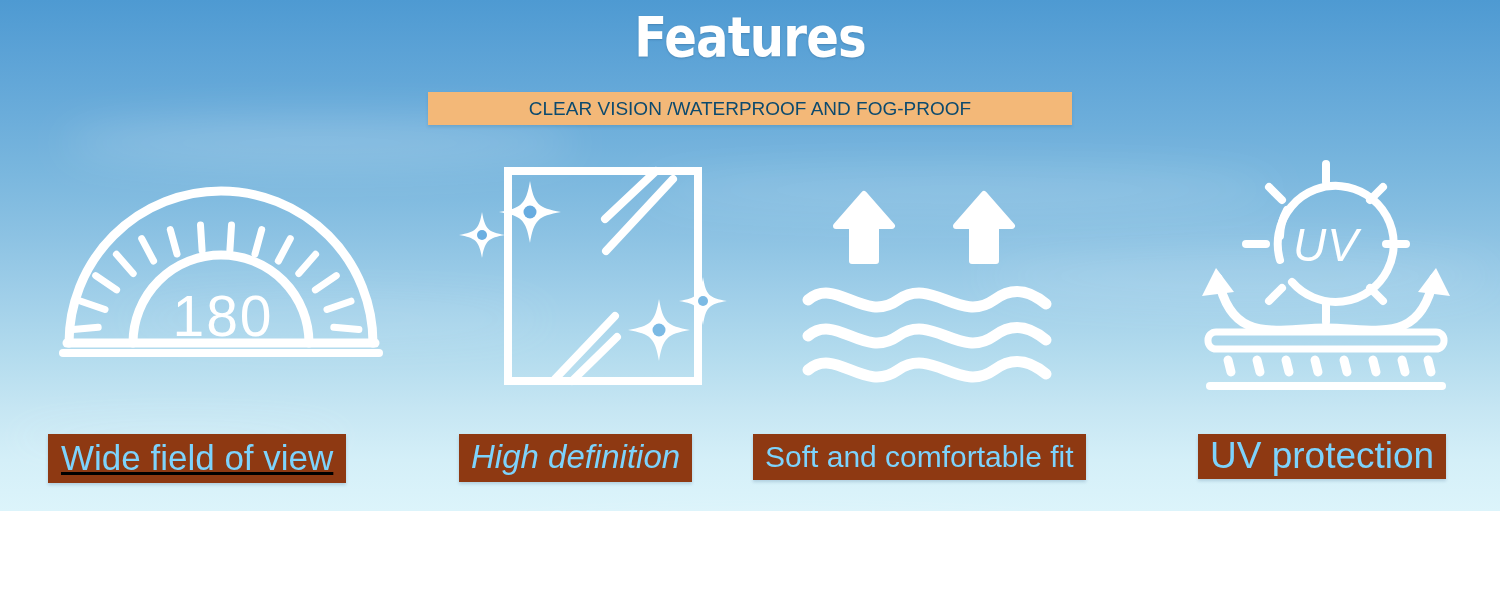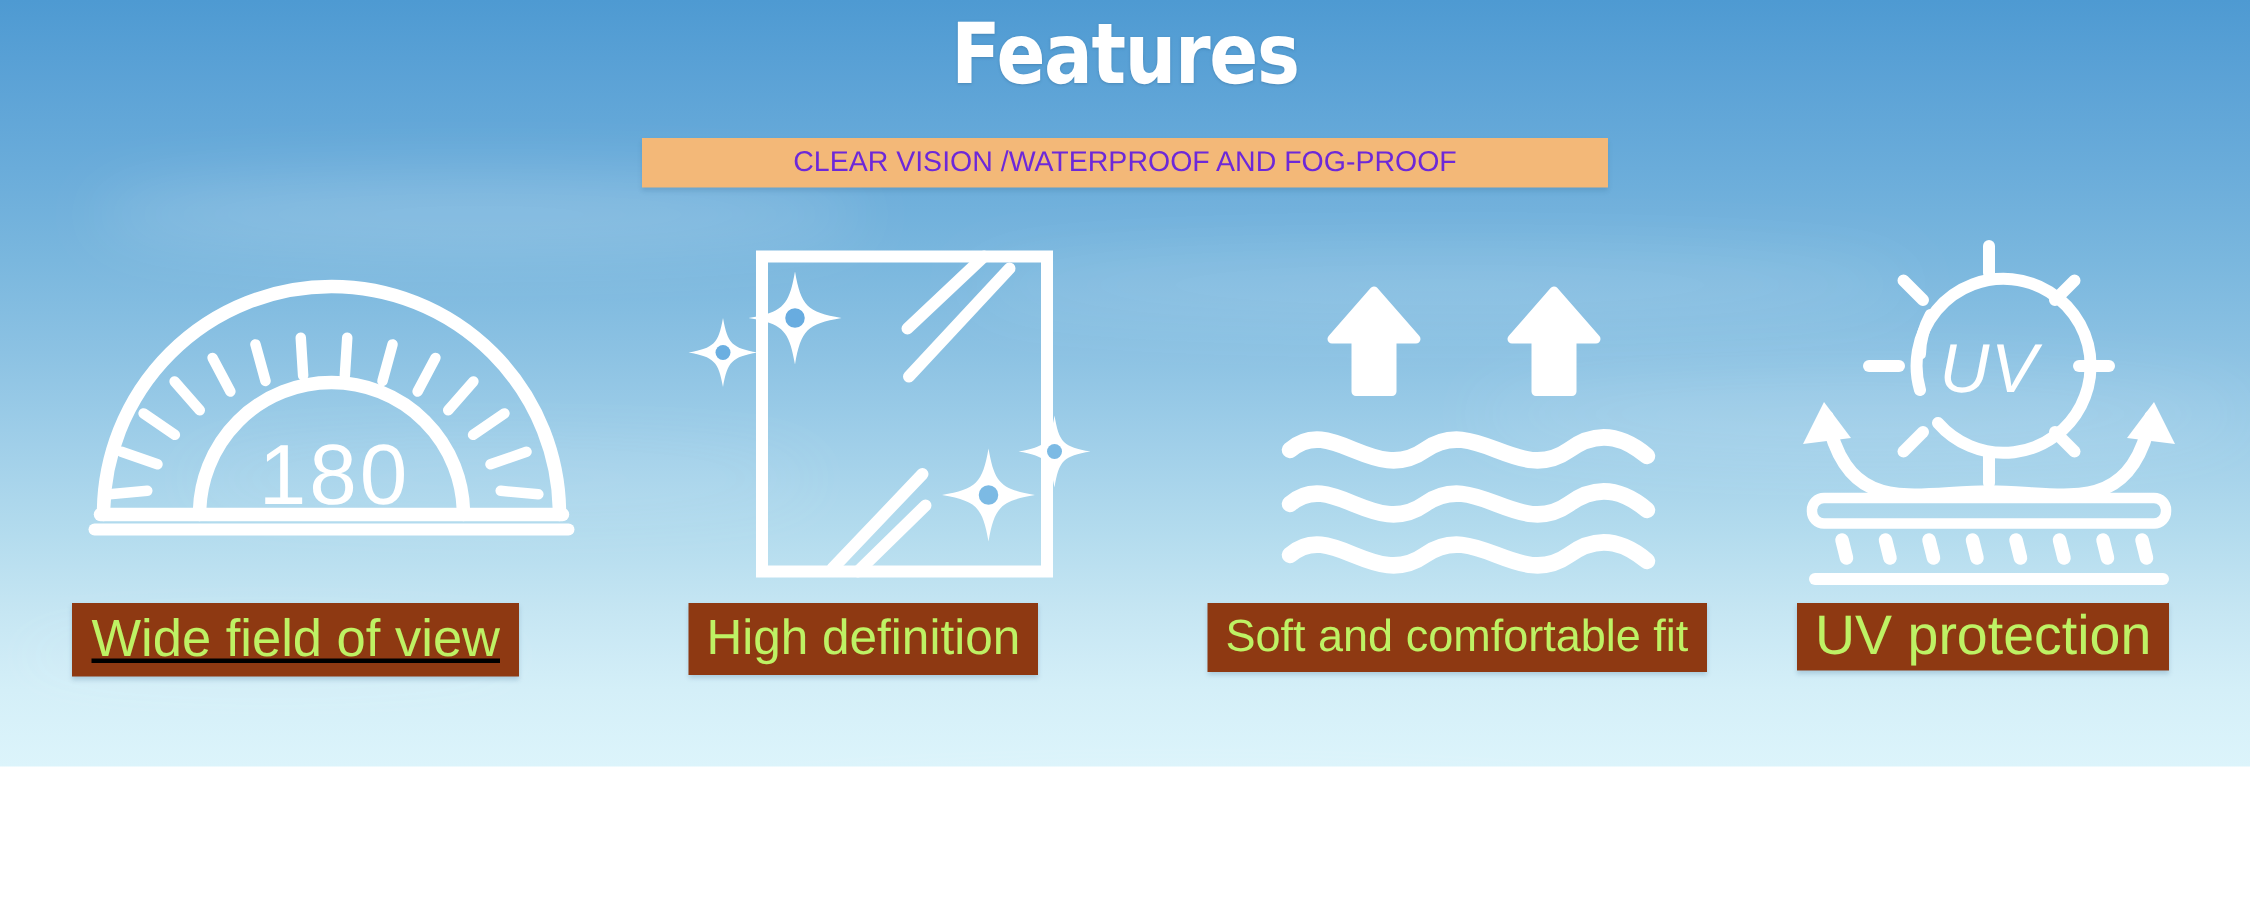--- a/index.html
+++ b/index.html
@@ -71,21 +71,21 @@
     top: 92px;
     width: 644px;
     height: 33px;
     background: #f3b878;
     display: flex;
     align-items: center;
     justify-content: center;
     box-shadow: 0 2px 3px rgba(40,90,130,0.18);
   }
   #subtitle-bar .txt {
-    color: #6d28d9;
+    color: #0c4a6e;
     font-size: 19px;
     font-family: "Liberation Sans", sans-serif;
     letter-spacing: 0px;
     white-space: nowrap;
   }
 
   
   .feature {
     position: absolute;
     top: 150px;
@@ -95,39 +95,40 @@
     height: 250px;
     display: flex;
     align-items: center;
     justify-content: center;
   }
   .feature .label-row {
     display: flex;
   }
   .label-box {
     background: #8e3912;
-    color: #bef264;
+    color: #7dd3fc;
     font-family: "Liberation Sans", sans-serif;
     white-space: nowrap;
     box-shadow: 0 2px 3px rgba(40,90,130,0.22);
     display: inline-block;
+    margin-top: 32px;
   }
 
   
   #feat-1 { left: 26px;  width: 400px; text-decoration: underline; }
   #feat-1 .label-row { justify-content: flex-start; padding-left: 22px; }
   #feat-1 .label-box { font-size: 35px; padding: 5px 13px 7px 13px; line-height: 37px; }
 
   
-  #feat-2 { left: 430px; width: 330px; }
+  #feat-2 { left: 430px; width: 330px; font-style: italic; }
   #feat-2 .label-row { justify-content: flex-start; padding-left: 29px; }
   #feat-2 .label-box { font-size: 33px; padding: 5px 12px 7px 12px; line-height: 36px; }
 
   
-  #feat-3 { left: 791px; width: 375px; }
+  #feat-3 { left: 739px; width: 375px; }
   #feat-3 .label-row { justify-content: flex-start; padding-left: 14px; }
   #feat-3 .label-box { font-size: 30px; padding: 6px 12px 7px 12px; line-height: 33px; }
 
   
   #feat-4 { left: 1160px; width: 330px; }
   #feat-4 .label-row { justify-content: flex-start; padding-left: 38px; }
   #feat-4 .label-box { font-size: 37px; padding: 6px 12px 7px 12px; line-height: 32px; }
 
   #feat-1 .icon-wrap { height: 252px; }
   #feat-2 .icon-wrap { height: 252px; }

